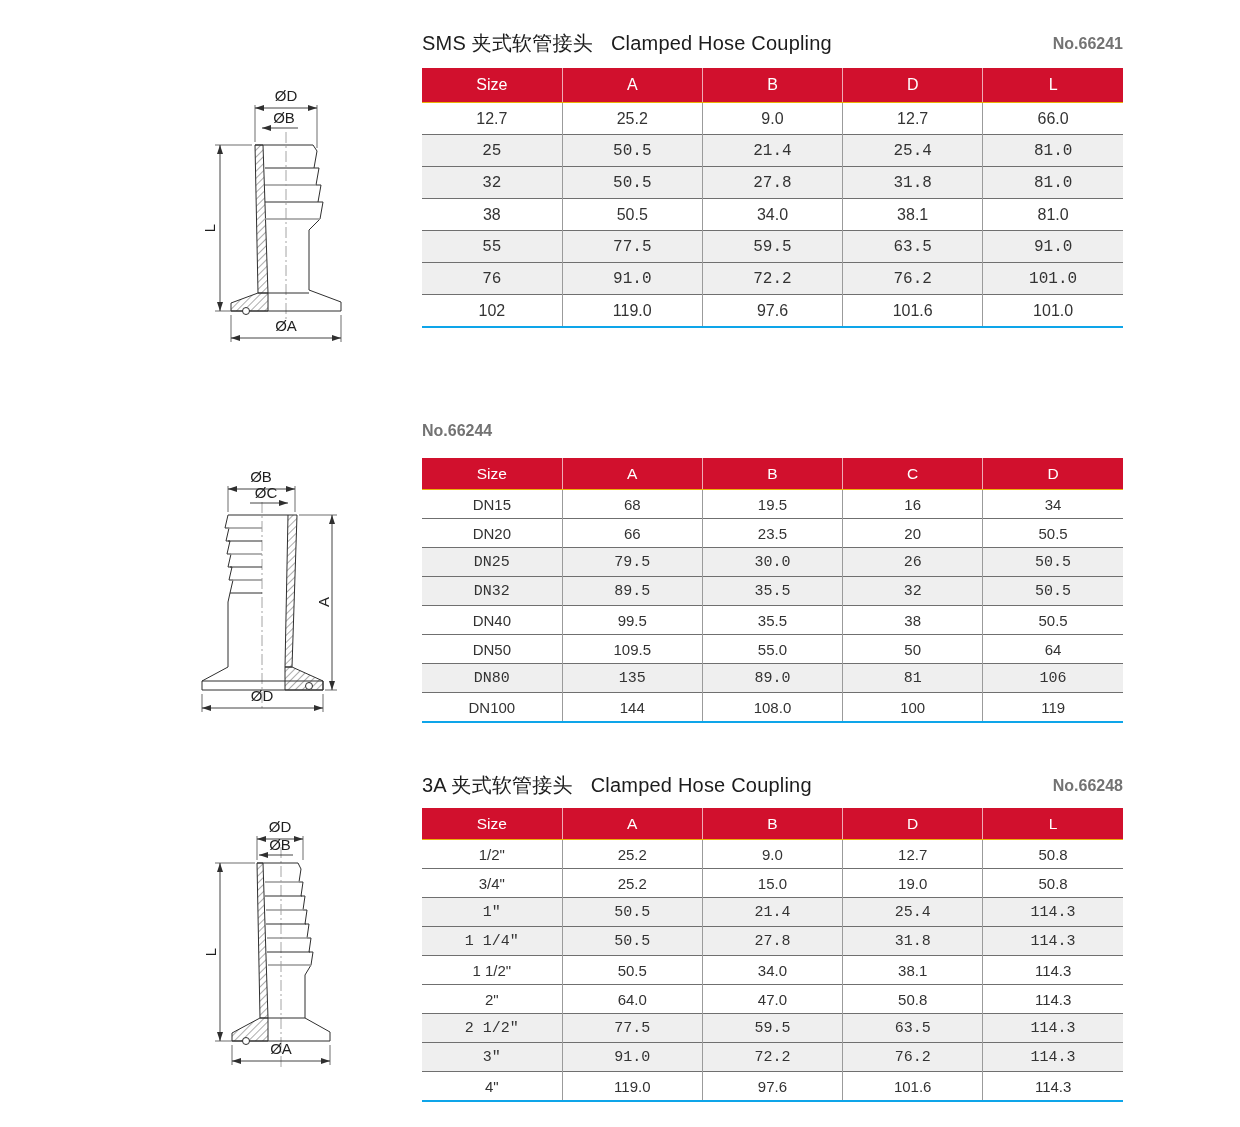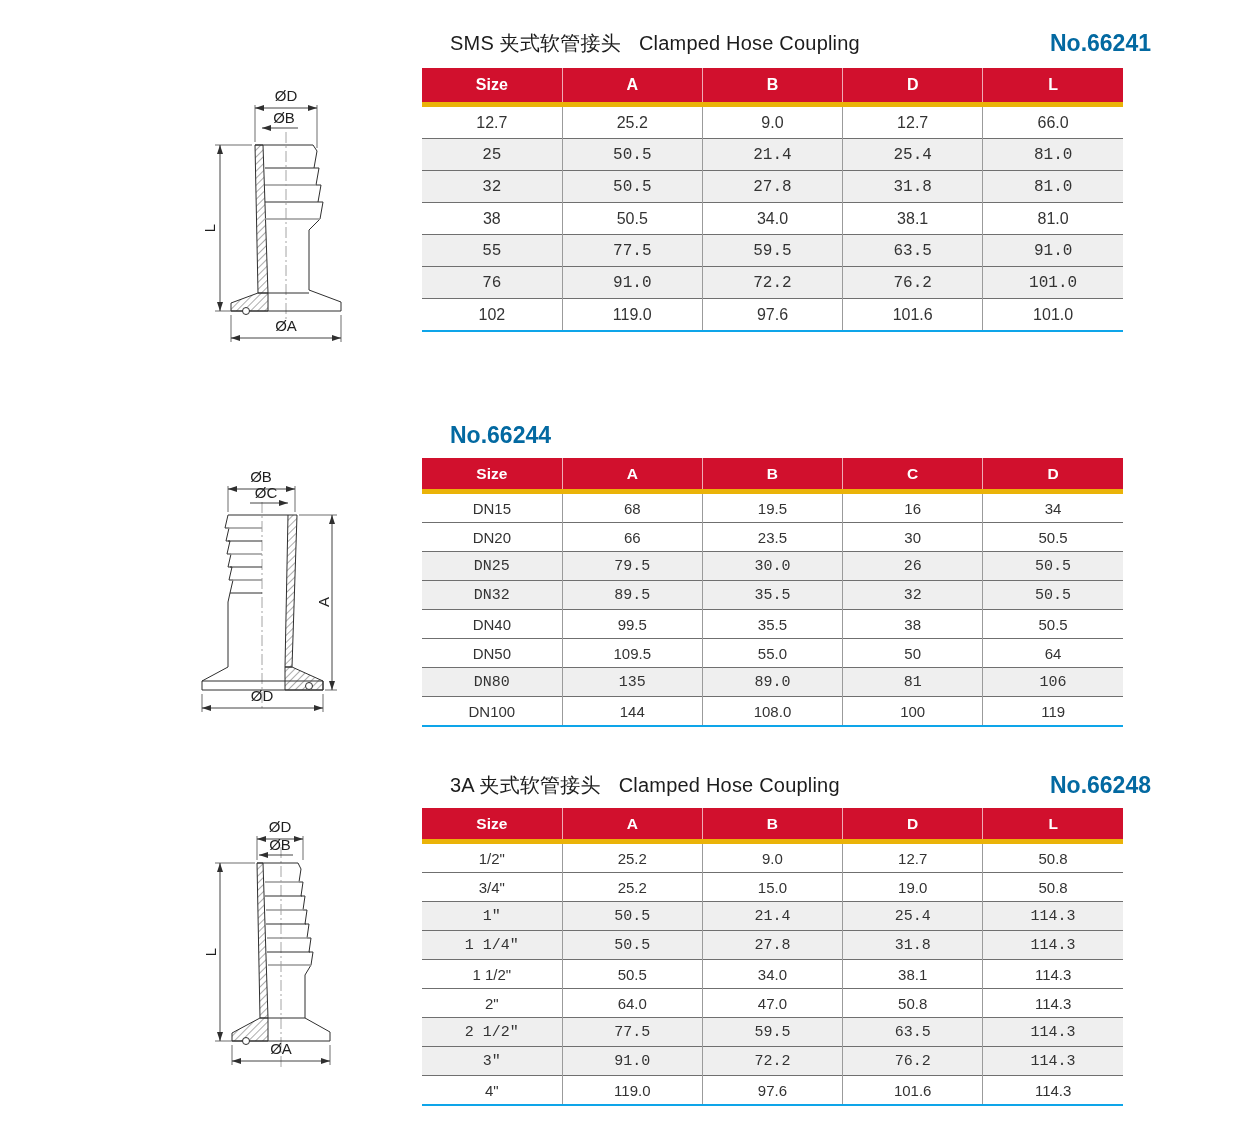--- a/index.html
+++ b/index.html
@@ -1,29 +1,29 @@
 <!DOCTYPE html>
 <html style="--accent: #d1102d; --row-alt: #efefef;"><head>
 <meta charset="utf-8">
 <style>
   html,body{margin:0;padding:0;background:#ffffff;}
   .page{position:relative;width:1240px;height:1127px;background:#fff;overflow:hidden;
         font-family:"Liberation Sans","DejaVu Sans",sans-serif;color:#222;}
 
   
   .sec-title{position:absolute;left:422px;width:701px;display:flex;justify-content:space-between;
-             align-items:center;margin-left:28px;}
+             align-items:center;}
   .t-main{font-size:20px;color:#1c1c1c;letter-spacing:.2px;white-space:nowrap;}
   .t-en{margin-left:18px;}
-  .t-no{font-size:23px;font-weight:bold;color:#0369a1;}
+  .t-no{font-size:16px;font-weight:bold;color:#737373;}
 
   
   table.spec{position:absolute;left:422px;width:701px;border-collapse:collapse;table-layout:fixed;}
-  table.spec th{background:var(--accent,#d1102d);color:#fff;font-weight:bold;
-     border-right:1px solid rgba(255,255,255,.65);border-bottom:5px solid #eab308;}
+  table.spec th{background:var(--accent,#d1102d);color:#fff;font-weight:normal;
+     border-right:1px solid rgba(255,255,255,.65);border-bottom:1px solid #eab308;}
   table.spec th:last-child{border-right:none;}
   table.spec td{text-align:center;color:#333;background:#fff;
      border-top:1px solid #6f6f6f;border-right:1px solid #9b9b9b;}
   table.spec td:last-child{border-right:none;}
   table.spec tbody tr:last-child td{border-bottom:2px solid #0ea5e9;}
   table.spec tr.alt td{background:var(--row-alt,#efefef);font-family:Liberation Mono, monospace;}
   table.t0 th{height:32px;font-size:16px;}
   table.t0 td{height:29px;font-size:16px;}
   table.t1 th,table.t2 th{height:29px;font-size:15.5px;}
   table.t1 td,table.t2 td{height:26px;font-size:15px;}
@@ -173,21 +173,21 @@
           <td>DN15</td>
           <td>68</td>
           <td>19.5</td>
           <td>16</td>
           <td>34</td>
         </tr>
         <tr>
           <td>DN20</td>
           <td>66</td>
           <td>23.5</td>
-          <td>30</td>
+          <td>20</td>
           <td>50.5</td>
         </tr>
         <tr class="alt">
           <td>DN25</td>
           <td>79.5</td>
           <td>30.0</td>
           <td>26</td>
           <td>50.5</td>
         </tr>
         <tr class="alt">

